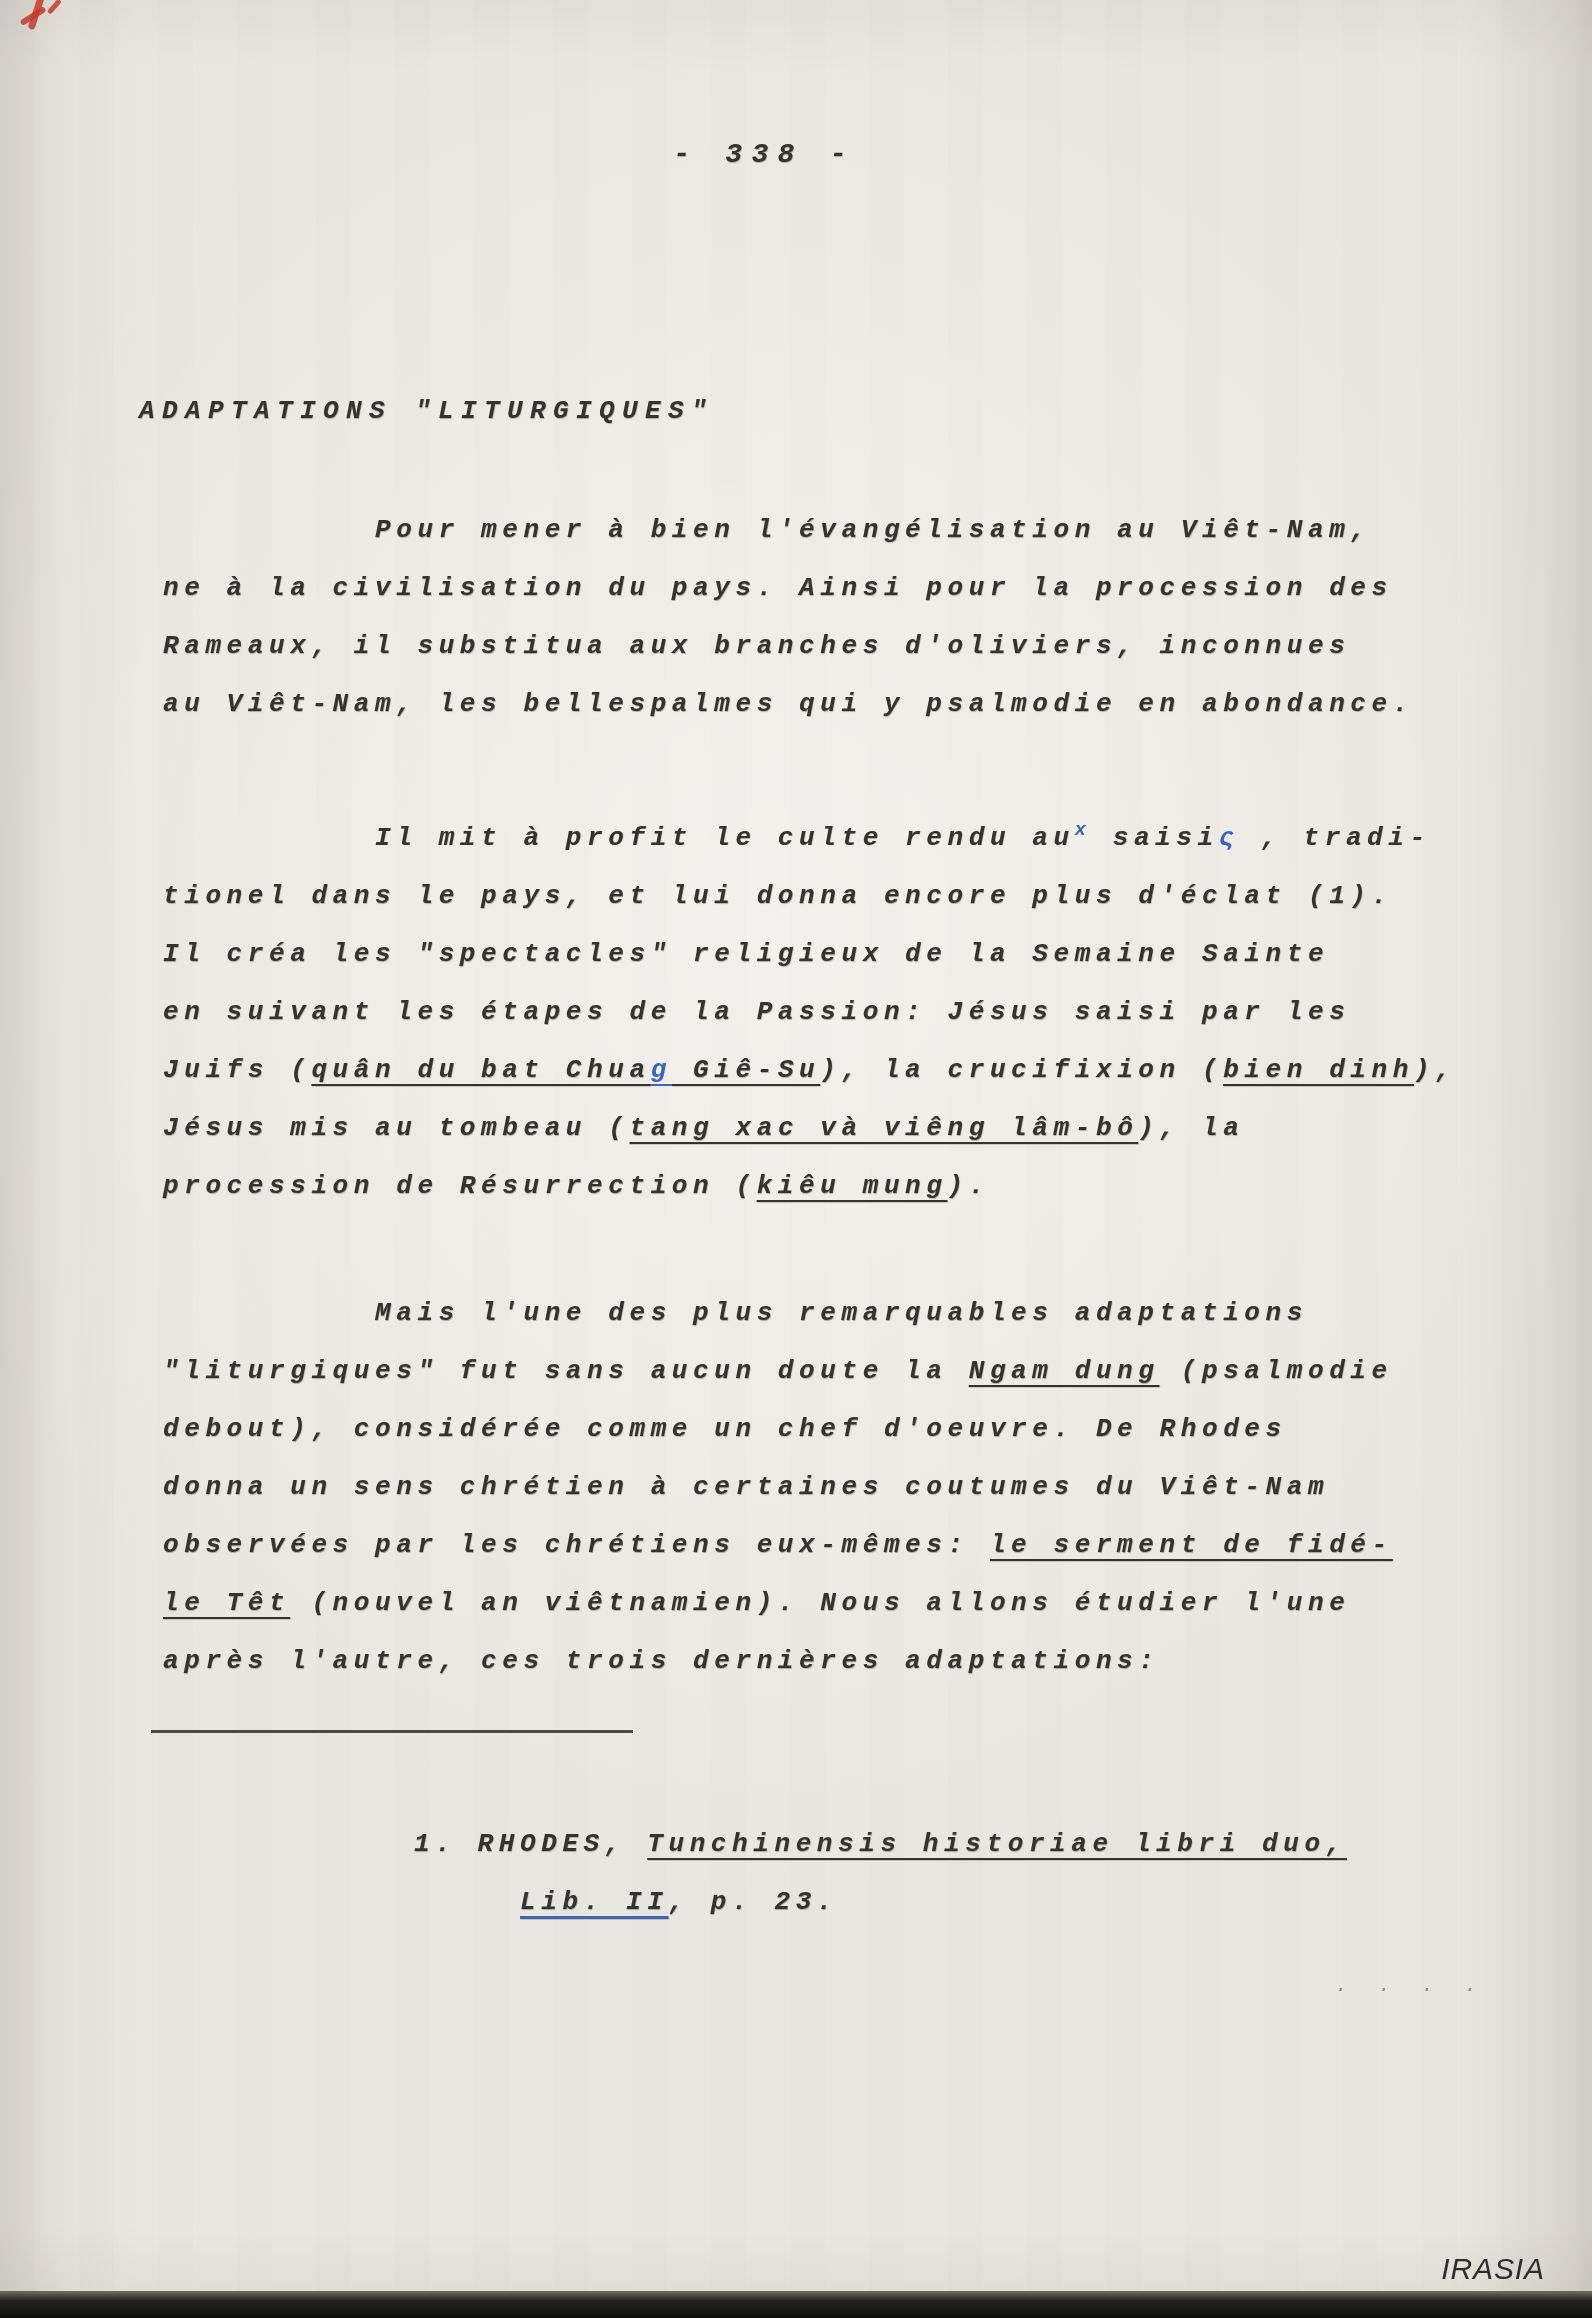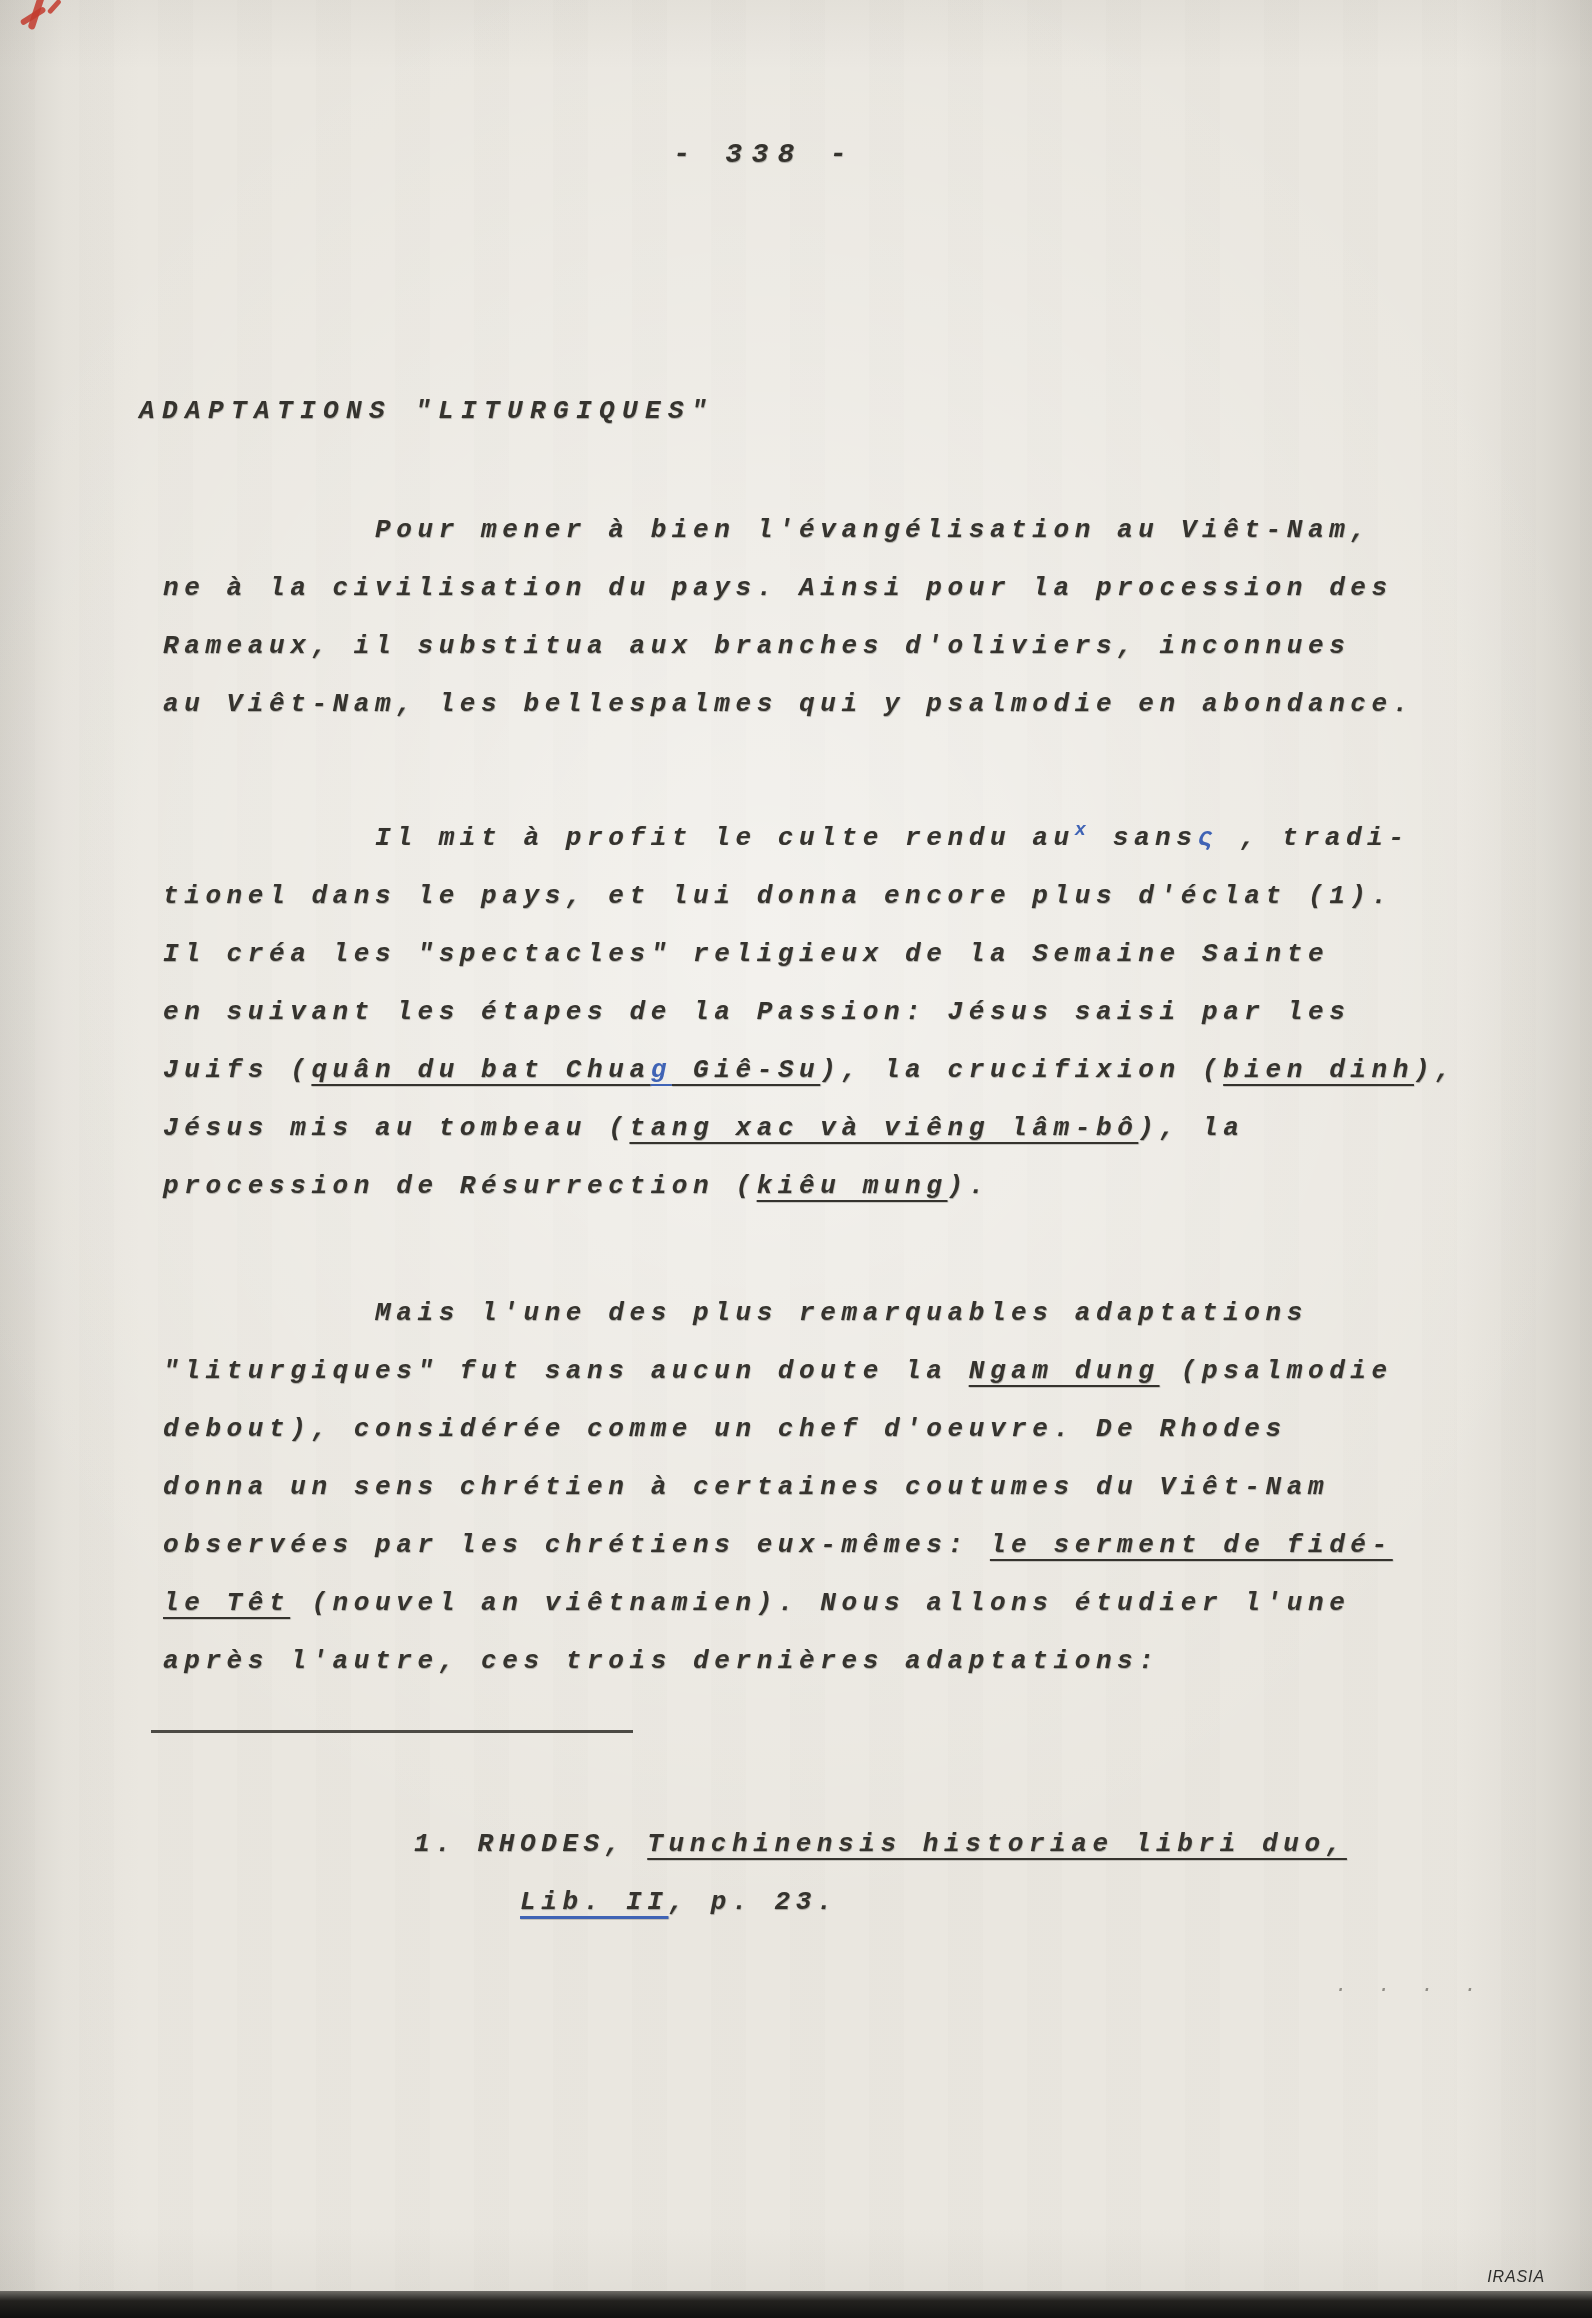--- a/index.html
+++ b/index.html
@@ -92,21 +92,21 @@
     top: 1974px;
     color: rgba(70,68,60,0.55);
     font-size: 20.4px;
     letter-spacing: 9.3px;
   }
   .watermark {
     position: absolute;
     right: 48px;
     bottom: 33px;
     font-family: "Liberation Sans", "DejaVu Sans", sans-serif;
-    font-size: 16px;
+    font-size: 30px;
     color: #2d2d2b;
     letter-spacing: 0.9px;
   }
   .bottom-bar {
     position: absolute;
     left: 0;
     bottom: 0;
     width: 100%;
     height: 28px;
     background: linear-gradient(180deg, #6f6d68 0%, #23221f 35%, #0f0f0e 100%);
@@ -135,21 +135,21 @@
   <h1 class="heading typed">ADAPTATIONS "LITURGIQUES"</h1>
 
   <div class="body-text typed">
       <div class="paragraph">
         <div class="line"><span>          Pour mener à bien l'évangélisation au Viêt-Nam,</span></div>
         <div class="line"><span>ne à la civilisation du pays. Ainsi pour la procession des</span></div>
         <div class="line"><span>Rameaux, il substitua aux branches d'oliviers, inconnues</span></div>
         <div class="line"><span>au Viêt-Nam, les bellespalmes qui y psalmodie en abondance.</span></div>
       </div>
       <div class="paragraph">
-        <div class="line"><span>          Il mit à profit le culte rendu au</span><span class="blue sup">x</span><span> sans</span><span class="blue">ς</span><span> , tradi-</span></div>
+        <div class="line"><span>          Il mit à profit le culte rendu au</span><span class="blue sup">x</span><span> saisi</span><span class="blue">ς</span><span> , tradi-</span></div>
         <div class="line"><span>tionel dans le pays, et lui donna encore plus d'éclat (1).</span></div>
         <div class="line"><span>Il créa les "spectacles" religieux de la Semaine Sainte</span></div>
         <div class="line"><span>en suivant les étapes de la Passion: Jésus saisi par les</span></div>
         <div class="line"><span>Juifs (</span><span class="u">quân du bat Chua</span><span class="u blue">g</span><span class="u"> Giê-Su</span><span>), la crucifixion (</span><span class="u">bien dinh</span><span>),</span></div>
         <div class="line"><span>Jésus mis au tombeau (</span><span class="u">tang xac và viêng lâm-bô</span><span>), la</span></div>
         <div class="line"><span>procession de Résurrection (</span><span class="u">kiêu mung</span><span>).</span></div>
       </div>
       <div class="paragraph">
         <div class="line"><span>          Mais l'une des plus remarquables adaptations</span></div>
         <div class="line"><span>"liturgiques" fut sans aucun doute la </span><span class="u">Ngam dung</span><span> (psalmodie</span></div>

